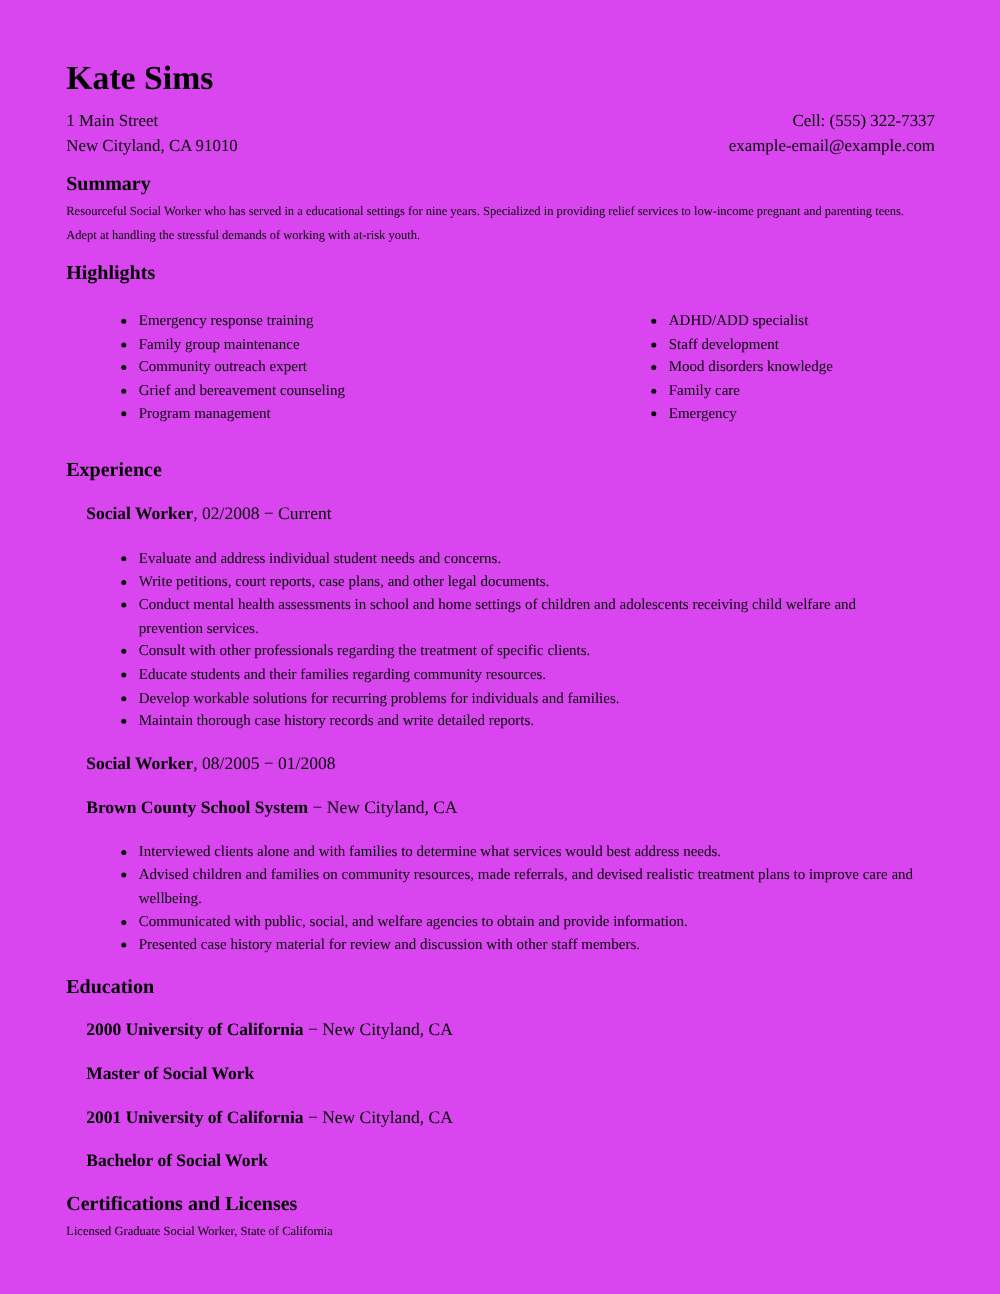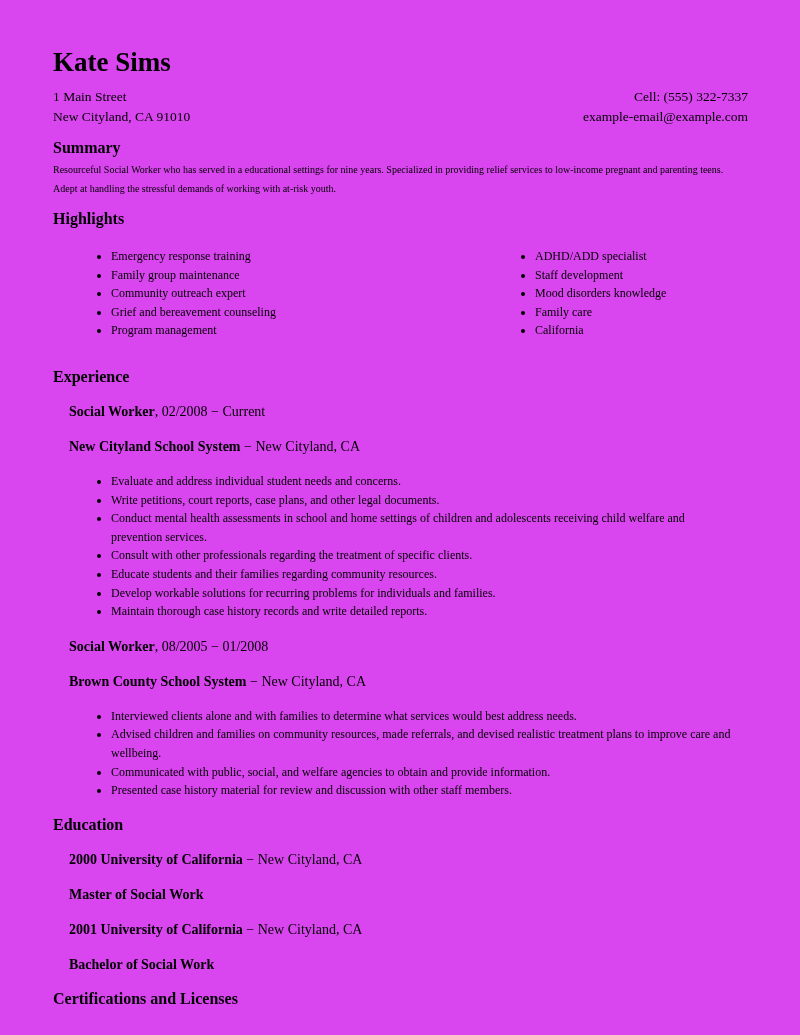--- a/index.html
+++ b/index.html
@@ -96,30 +96,29 @@
     <ul class="bullets col-right">
 
         <li>ADHD/ADD specialist</li>
 
         <li>Staff development</li>
 
         <li>Mood disorders knowledge</li>
 
         <li>Family care</li>
 
-        <li>California</li>
+        <li>Emergency</li>
       </ul>
   </div>
 
   <h2 class="section-heading">Experience</h2>
   <div>
 
       <div class="job">
         <p class="job-line"><b>Social Worker</b><span>, 02/2008 − Current</span></p>
-        <p class="job-line"><b>New Cityland School System</b><span> − New Cityland, CA</span></p>
         <ul class="bullets">
 
             <li>Evaluate and address individual student needs and concerns.</li>
 
             <li>Write petitions, court reports, case plans, and other legal documents.</li>
 
             <li>Conduct mental health assessments in school and home settings of children and adolescents receiving child welfare and prevention services.</li>
 
             <li>Consult with other professionals regarding the treatment of specific clients.</li>
 
@@ -155,14 +154,15 @@
         <p class="edu-line"><b>Master of Social Work</b></p>
       </div>
 
       <div class="edu-entry">
         <p class="edu-line"><b>2001 University of California</b><span> − New Cityland, CA</span></p>
         <p class="edu-line"><b>Bachelor of Social Work</b></p>
       </div>
     </div>
 
   <h2 class="section-heading">Certifications and Licenses</h2>
+  <p class="body-text">Licensed Graduate Social Worker, State of California</p>
 
 </div>
 
 </body></html>

